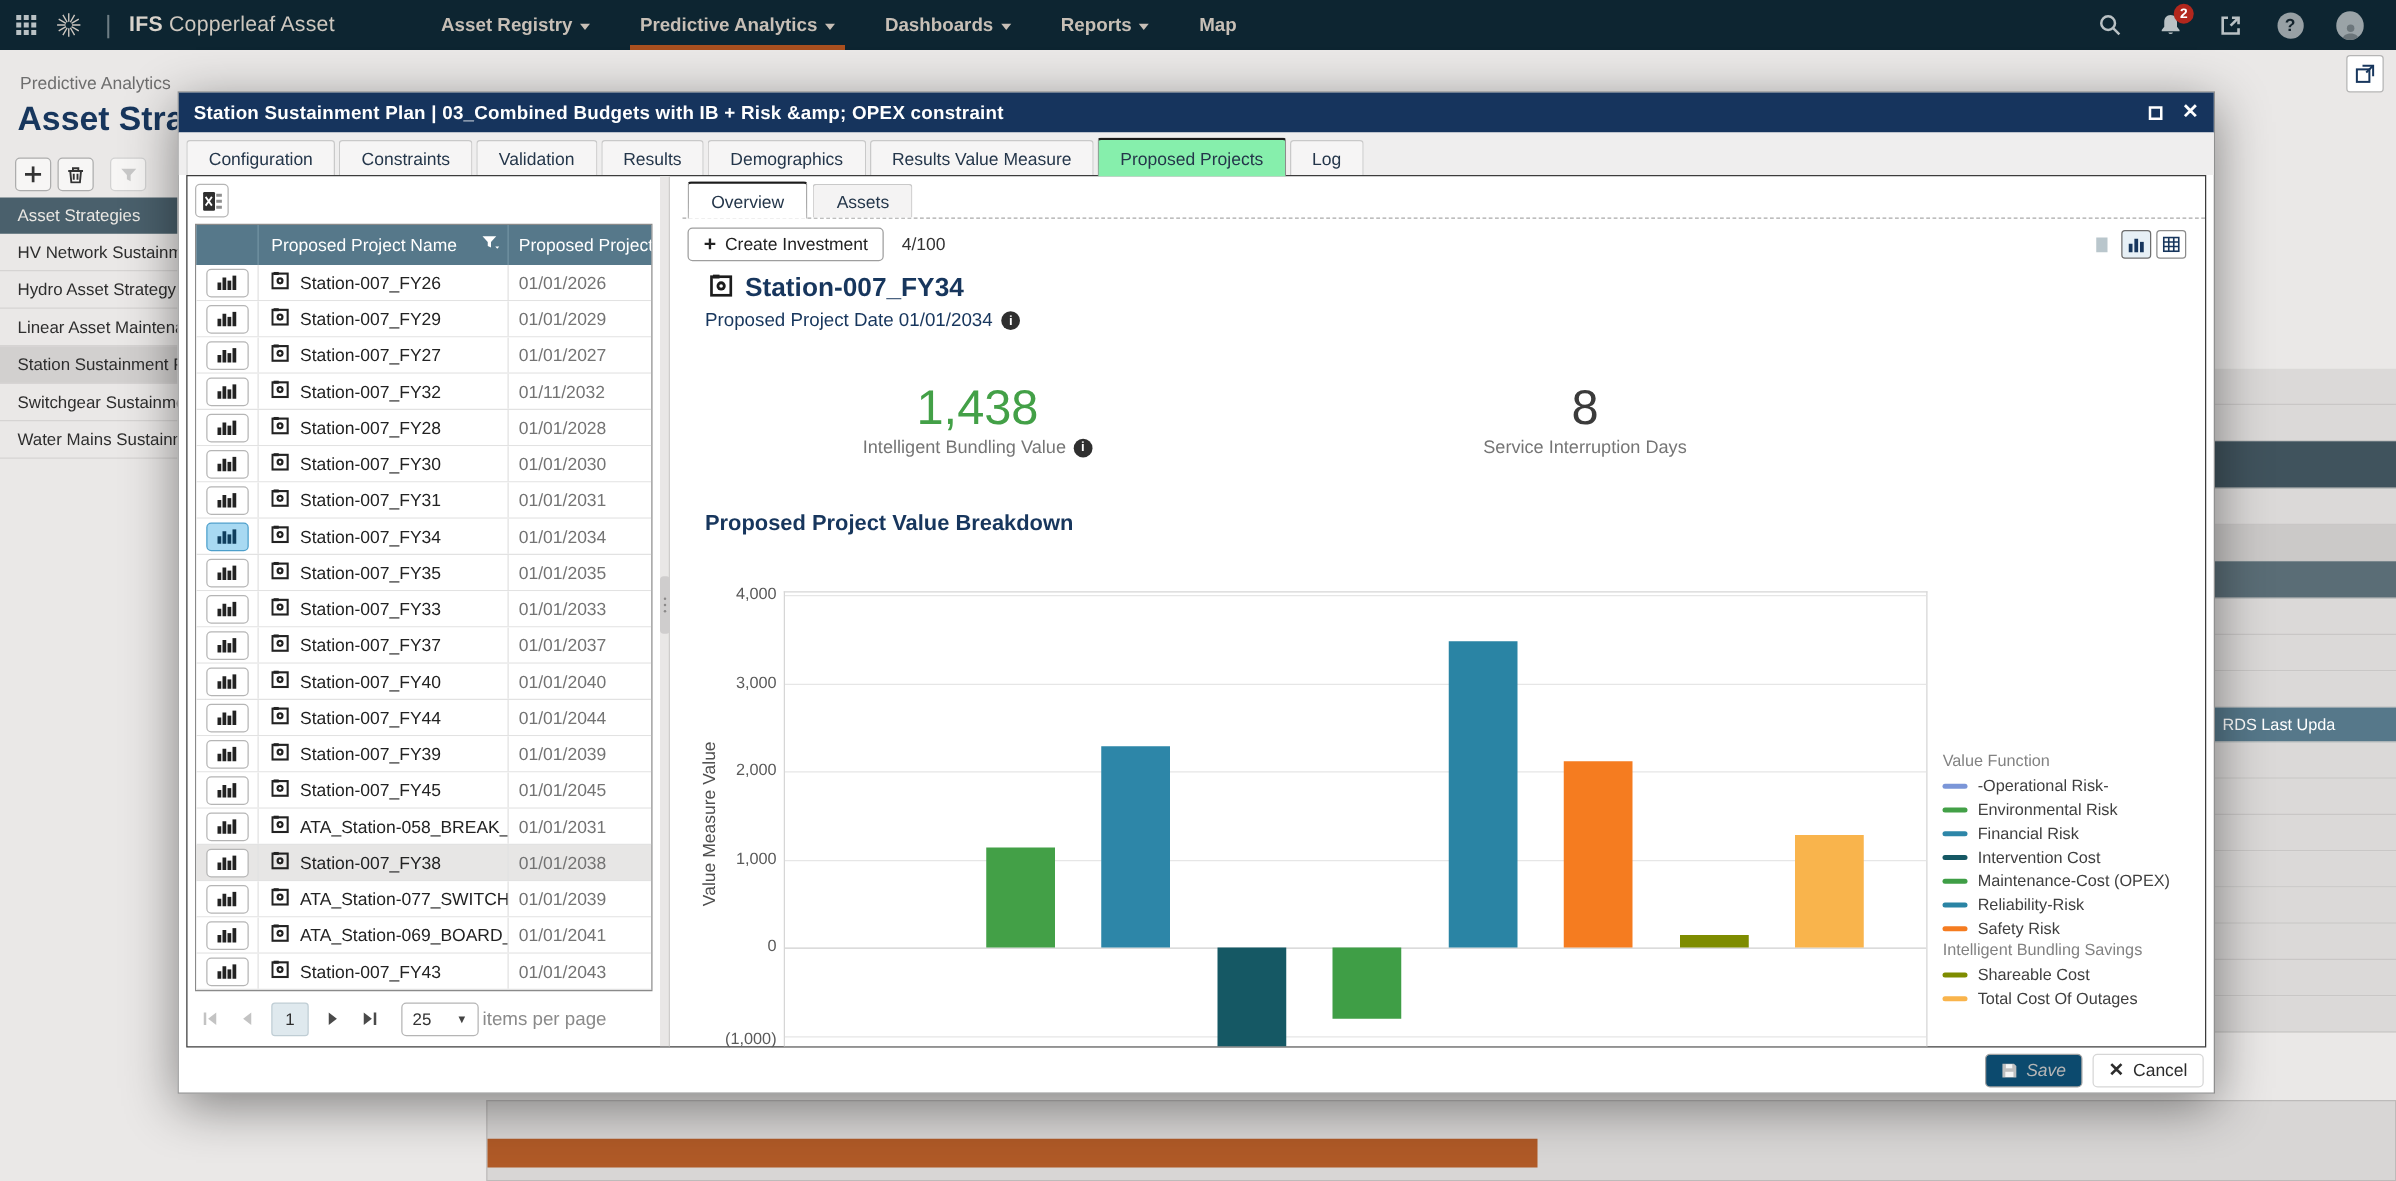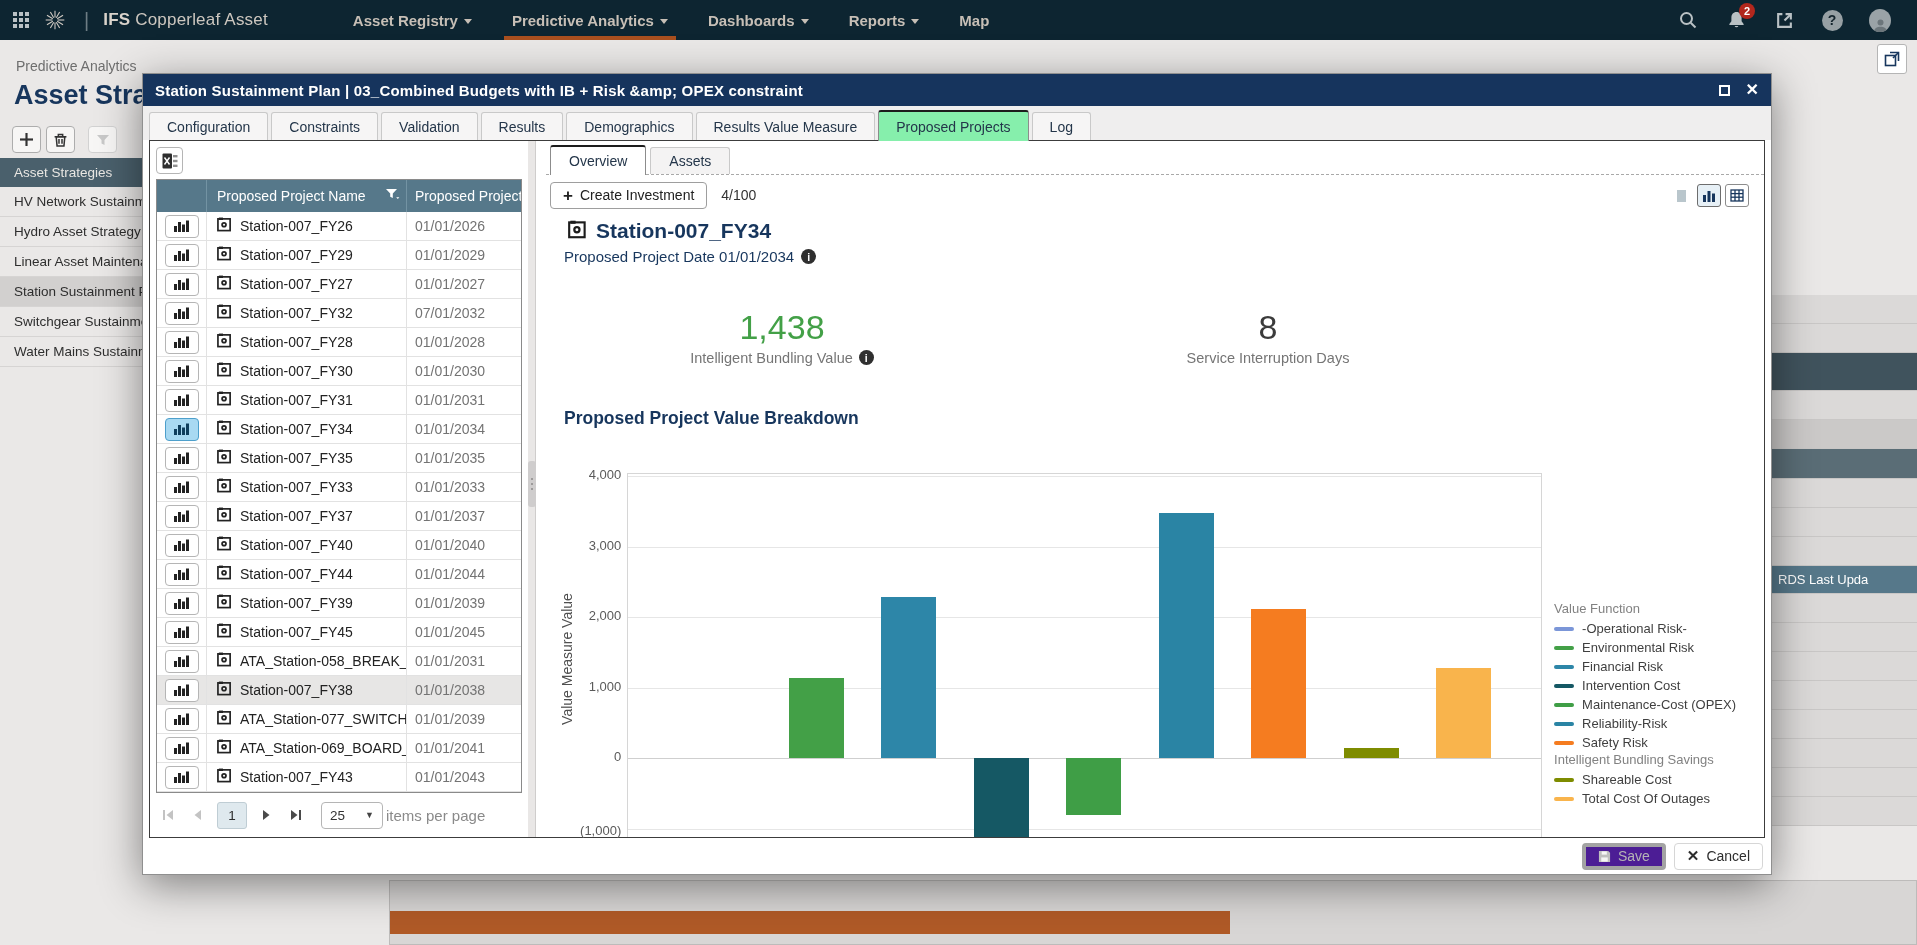--- a/index.html
+++ b/index.html
@@ -95,41 +95,41 @@
   .view-toggles{margin-left:auto;display:flex;align-items:center;gap:4px;}
   .vt{width:24px;height:23px;display:flex;align-items:center;justify-content:center;border-radius:3px;cursor:pointer;}
   .vt.boxed{border:1px solid #8c8c8c;background:#fff;}
   .vt.active{background:#e7f0f6;border-color:#6d6d6d;}
   .proj-header{display:flex;align-items:center;gap:9px;margin:10px 0 0 22px;}
   .proj-name{font-size:21px;font-weight:700;color:#17365d;}
   .proj-date{margin:5px 0 0 18px;font-size:15px;color:#17365d;display:flex;align-items:center;gap:7px;}
   .info-dot{width:15px;height:15px;border-radius:50%;background:#2f2f2f;color:#fff;font-size:10.5px;font-weight:700;display:flex;align-items:center;justify-content:center;font-style:normal;}
   .stats{position:relative;height:62px;margin-top:44px;}
   .stat{position:absolute;width:340px;text-align:center;}
-  .stat .v{font-size:34px;line-height:36px;}
-  .stat .l{font-size:14.5px;color:#757575;margin-top:5px;display:flex;align-items:flex-start;justify-content:center;gap:6px;}
+  .stat .v{font-size:39px;line-height:36px;}
+  .stat .l{font-size:14.5px;color:#757575;margin-top:5px;display:flex;align-items:center;justify-content:center;gap:6px;}
   .section-title{margin:38px 0 0 18px;font-size:17.5px;font-weight:700;color:#17365d;}
   .chart-row{display:flex;margin:44px 0 0 8px;height:369px;}
   .ylab{width:22px;position:relative;}
   .ylab span{position:absolute;left:-62px;top:178px;transform:rotate(-90deg);transform-origin:center;font-size:14px;color:#4f4f4f;white-space:nowrap;display:block;width:150px;text-align:center;}
   .tick-gutter{width:52px;position:relative;}
   .tick{position:absolute;right:6px;font-size:13px;color:#5a5a5a;}
   .plot{width:924px;position:relative;background:#fff;border:1px solid #d6d6d6;border-bottom:none;overflow:hidden;}
   .gridline{position:absolute;left:0;right:0;height:1px;background:#e6e6e6;}
   .gridline.zero{background:#cfcfcf;}
   .bar{position:absolute;width:55px;}
   .legend{width:212px;margin-left:12px;padding-top:128px;font-size:13px;color:#3f3f3f;}
   .lg-head{color:#828282;margin-bottom:3px;}
   .lg-item{display:flex;align-items:center;gap:8px;height:19px;white-space:nowrap;}
   .lg-swatch{width:20px;height:4px;border-radius:2px;flex:0 0 auto;}
 
   
   .modal-footer{flex:0 0 36px;display:flex;align-items:center;justify-content:flex-end;gap:8px;padding:0 8px;}
   .btn{height:27px;display:flex;align-items:center;gap:7px;padding:0 12px;border-radius:4px;font-size:14px;cursor:pointer;}
-  .btn.save{background:#4c1d95;border:4px solid #a3a3a3;color:#b5b5b5;cursor:default;}
+  .btn.save{background:#0c4a6e;border:1px solid #a3a3a3;color:#b5b5b5;cursor:default;font-style:italic;}
   .btn.cancel{background:#fff;border:1px solid #d6d6d6;color:#2d2d2d;}
   .btn.cancel .x{font-weight:700;font-size:15px;}
 </style>
 </head>
 <body>
 
 <div id="screen">
 
   <header class="topbar">
     <div class="tb-left">
@@ -423,21 +423,21 @@
                 </div>
                 <div class="rc-name">
                   <span><svg width="15" height="15" viewBox="0 0 16 16">
                       <rect x="1" y="2" width="13" height="12.5" fill="none" stroke="#222" stroke-width="1.8"></rect>
                       <rect x="2" y="0.6" width="4.4" height="2.6" fill="#222"></rect>
                       <circle cx="7.5" cy="8.2" r="3" fill="#222"></circle>
                       <circle cx="7.5" cy="8.2" r="1.1" fill="#fff"></circle>
                     </svg></span>
                   <span>Station-007_FY32</span>
                 </div>
-                <div class="rc-date">07/01/2032</div>
+                <div class="rc-date">01/11/2032</div>
               </div>
               <div class="gt-row">
                 <div class="rc-icon">
                   <span class="mini-chart-btn">
                     <svg width="17" height="14" viewBox="0 0 17 14" fill="currentColor">
                       <rect x="1" y="7" width="3" height="6"></rect>
                       <rect x="5" y="3" width="3" height="10"></rect>
                       <rect x="9" y="5.5" width="3" height="7.5"></rect>
                       <rect x="13" y="1.5" width="3" height="11.5"></rect>
                     </svg>

